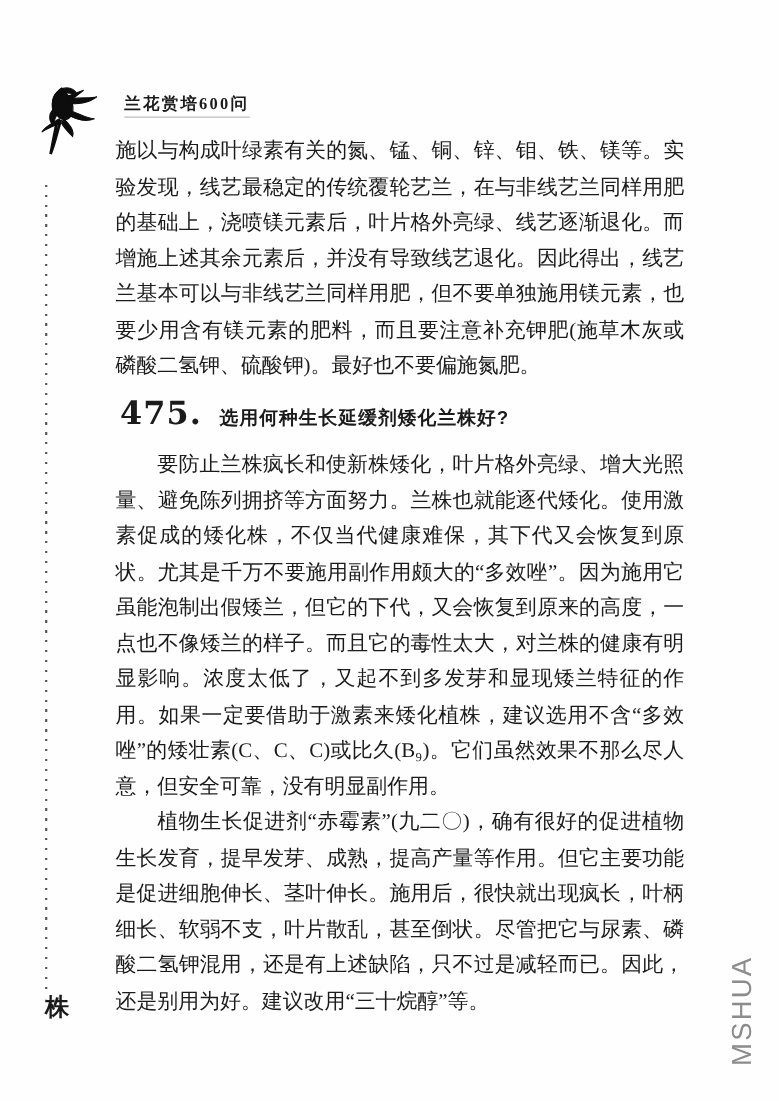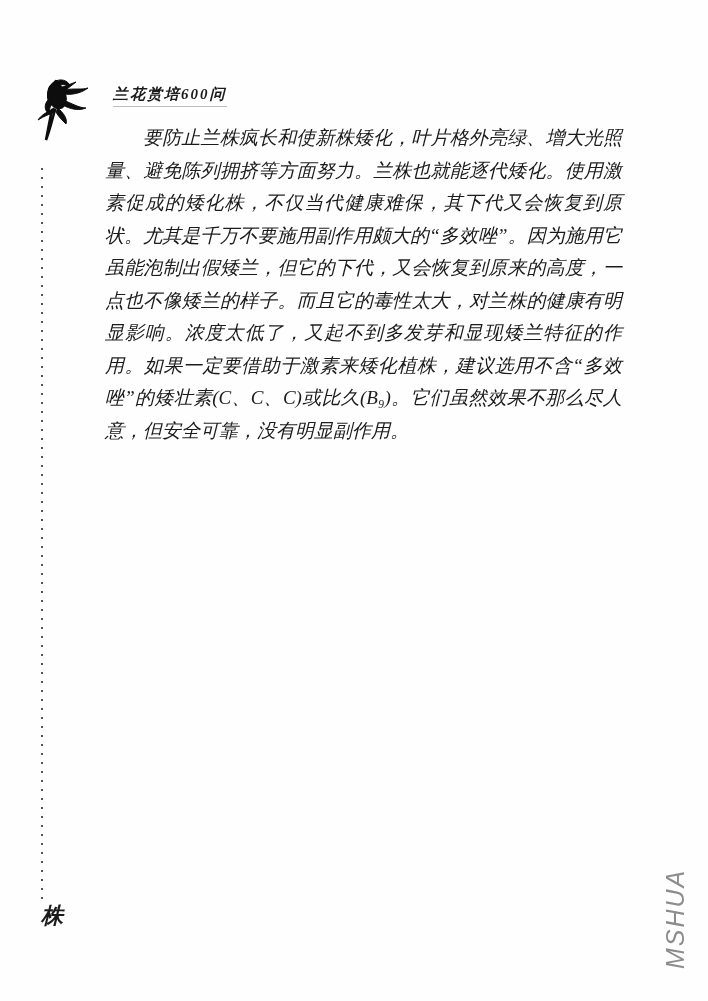--- a/index.html
+++ b/index.html
@@ -7,21 +7,20 @@
     width: 708px; height: 1001px;
     background: #ffffff;
     position: relative;
     overflow: hidden;
     font-family: "Liberation Serif", "DejaVu Serif", serif;
     color: #1b1b1b;
   }
   .scan-page {
     position: absolute; inset: 0;
     background: #fefefe;
-    font-style: italic;
   }
   
   .ornament {
     position: absolute; left: 30px; top: 74px;
     width: 68px; height: 70px;
   }
   .book-title {
     position: absolute; left: 113px; top: 85px;
     font-size: 15px; font-weight: bold;
     letter-spacing: 2px;
@@ -96,23 +95,29 @@
       </g>
     </svg>
   </div>
 
   <div class="book-title">兰花赏培600问</div>
 
   <div class="fold-line"></div>
 
   <div class="content">
 
+    <p>施以与构成叶绿素有关的氮、锰、铜、锌、钼、铁、镁等。实验发现，线艺最稳定的传统覆轮艺兰，在与非线艺兰同样用肥的基础上，浇喷镁元素后，叶片格外亮绿、线艺逐渐退化。而增施上述其余元素后，并没有导致线艺退化。因此得出，线艺兰基本可以与非线艺兰同样用肥，但不要单独施用镁元素，也要少用含有镁元素的肥料，而且要注意补充钾肥(施草木灰或磷酸二氢钾、硫酸钾)。最好也不要偏施氮肥。</p>
 
+    <div class="q-heading">
+      <span class="q-number">475.</span>
+      <span class="q-title">选用何种生长延缓剂矮化兰株好?</span>
+    </div>
     <p class="para-indent">要防止兰株疯长和使新株矮化，叶片格外亮绿、增大光照量、避免陈列拥挤等方面努力。兰株也就能逐代矮化。使用激素促成的矮化株，不仅当代健康难保，其下代又会恢复到原状。尤其是千万不要施用副作用颇大的“多效唑”。因为施用它虽能泡制出假矮兰，但它的下代，又会恢复到原来的高度，一点也不像矮兰的样子。而且它的毒性太大，对兰株的健康有明显影响。浓度太低了，又起不到多发芽和显现矮兰特征的作用。如果一定要借助于激素来矮化植株，建议选用不含“多效唑”的矮壮素(C、C、C)或比久(B₉)。它们虽然效果不那么尽人意，但安全可靠，没有明显副作用。</p>
 
+    <p class="para-indent">植物生长促进剂“赤霉素”(九二〇)，确有很好的促进植物生长发育，提早发芽、成熟，提高产量等作用。但它主要功能是促进细胞伸长、茎叶伸长。施用后，很快就出现疯长，叶柄细长、软弱不支，叶片散乱，甚至倒状。尽管把它与尿素、磷酸二氢钾混用，还是有上述缺陷，只不过是减轻而已。因此，还是别用为好。建议改用“三十烷醇”等。</p>
 
   </div>
 
   <div class="side-label">株</div>
 
   <div class="watermark">MSHUA</div>
 
 </div>
 
 </body></html>

